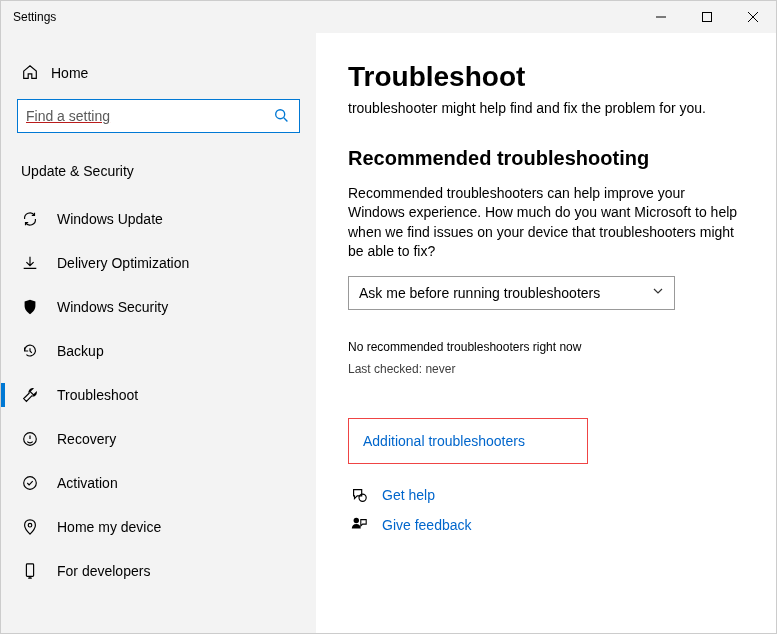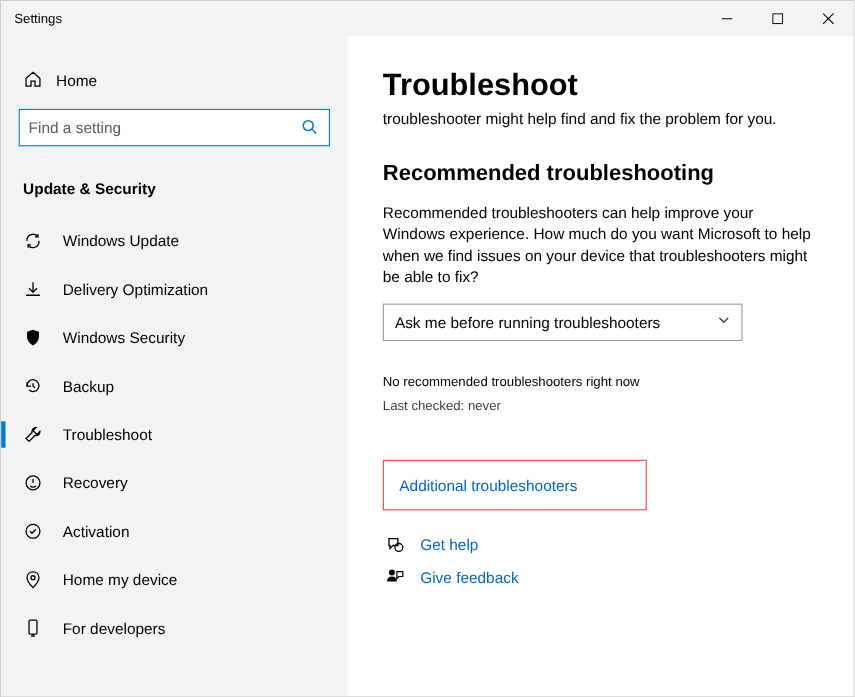--- a/index.html
+++ b/index.html
@@ -48,26 +48,27 @@
     border: 1.5px solid #0078d4;
     height: 34px;
     display: flex; align-items: center;
     padding: 0 8px;
     background: #fff;
   }
   .search-input {
     border: none; outline: none;
     flex: 1;
     font-size: 14px;
-    color: #000000;
+    color: #b91c1c;
     background: transparent;
+    text-decoration: underline;
   }
   .search-input::placeholder { color: #5a5a5a; }
   .category-header {
-    font-weight: 700;
+    font-weight: 400;
     font-size: 14px;
     padding: 30px 20px 18px 20px;
   }
   .nav-item {
     display: flex; align-items: center;
     padding: 13px 20px;
     gap: 18px;
     position: relative;
     font-size: 14px;
   }

